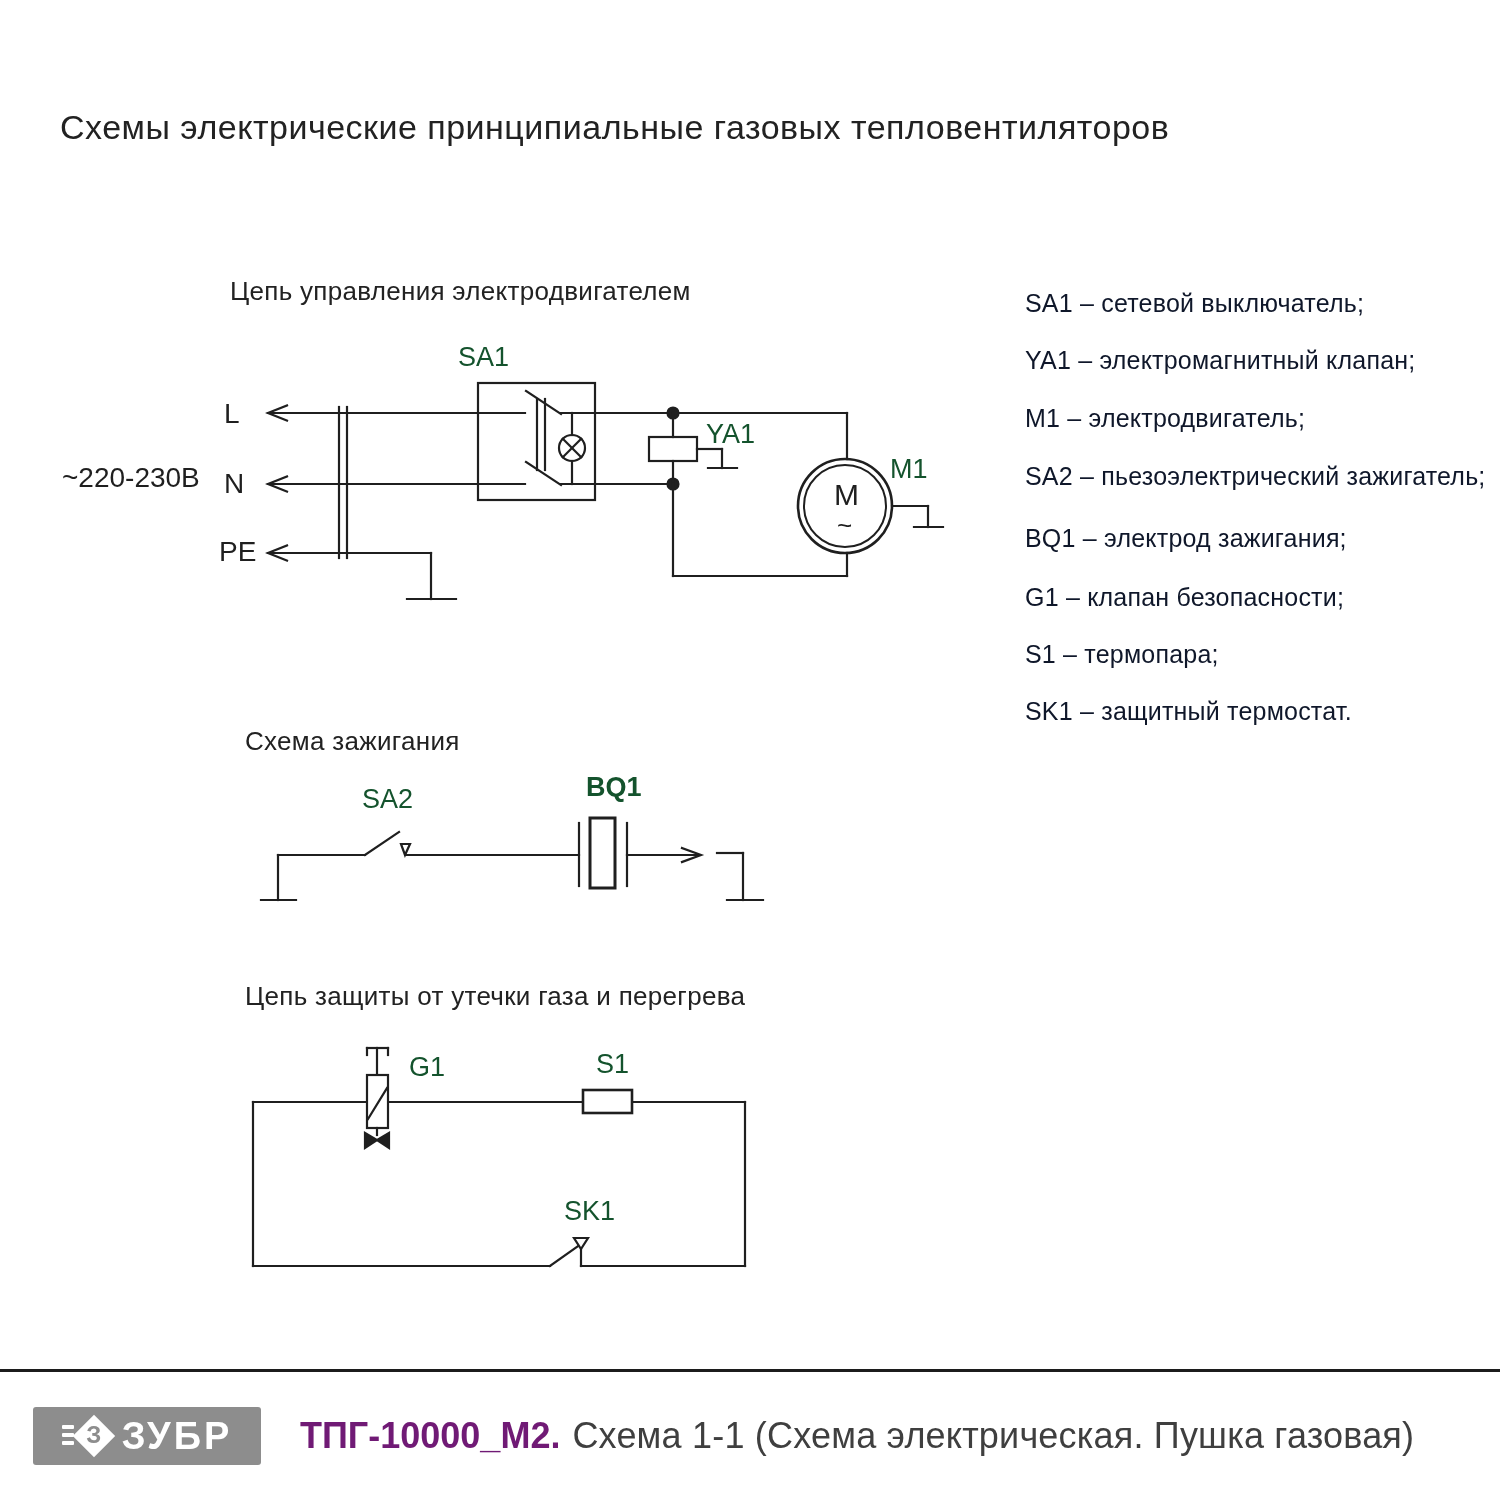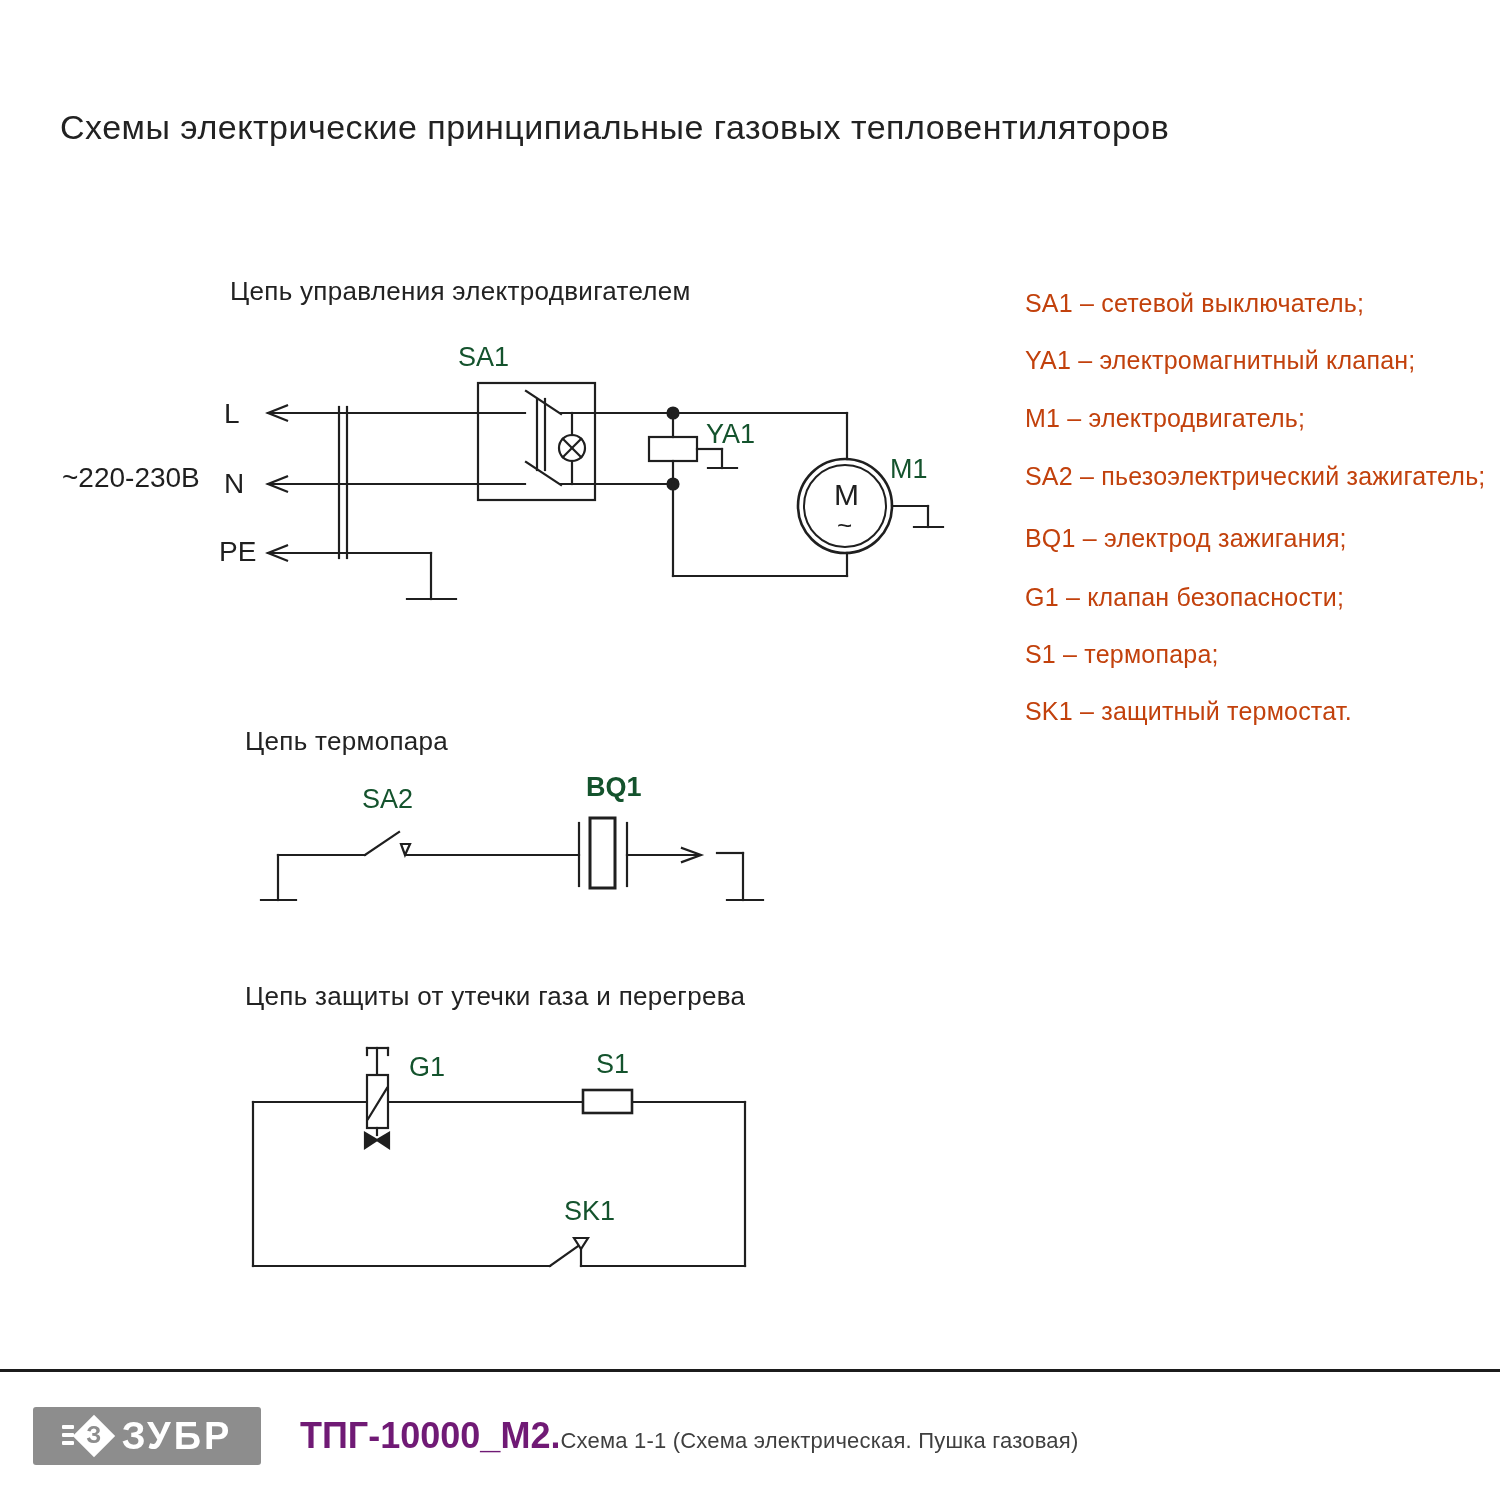--- a/index.html
+++ b/index.html
@@ -11,21 +11,21 @@
     color:#1f1f1f;
     overflow:hidden;
   }
   .abs{position:absolute;white-space:nowrap;}
   .page-title{font-size:34px;letter-spacing:0.5px;color:#222;}
   .section-title{font-size:26px;letter-spacing:0.3px;color:#222;}
   .lbl{font-size:27px;color:#14532d;}
   .lbl-sm{font-size:28px;color:#1f1f1f;}
   .motor-letter{font-size:30px;color:#1f1f1f;}
   .motor-ac{font-size:26px;color:#1f1f1f;}
-  .legend-item{font-size:25px;color:#c2410c;letter-spacing:0.2px;}
+  .legend-item{font-size:25px;color:#0f172a;letter-spacing:0.2px;}
   #schematic-svg{position:absolute;left:0;top:0;}
   .footer-divider{position:absolute;left:0;top:1369px;width:1500px;height:3px;background:#1c1c1c;}
   .logo-box{
     position:absolute;left:33px;top:1407px;width:228px;height:58px;
     background:#8d8d8d;border-radius:3px;
     display:flex;align-items:center;justify-content:center;gap:8px;
   }
   .logo-icon{position:relative;width:52px;height:44px;flex:0 0 auto;}
   .logo-dashes{position:absolute;left:0;top:11px;display:flex;flex-direction:column;gap:4px;}
   .logo-dashes span{display:block;width:12px;height:4px;background:#ffffff;border-radius:1px;}
@@ -34,21 +34,21 @@
     background:#ffffff;transform:rotate(45deg);
   }
   .logo-glyph{
     position:absolute;left:17px;top:6px;width:30px;height:30px;
     display:flex;align-items:center;justify-content:center;
     font-size:24px;font-weight:bold;color:#8d8d8d;z-index:1;
   }
   .logo-text{font-size:38px;font-weight:bold;color:#ffffff;letter-spacing:3px;line-height:1;}
   .footer-text{position:absolute;left:300px;top:1415px;font-size:36px;}
   .footer-model{font-weight:bold;color:#701a75;}
-  .footer-caption{font-size:22px;color:#3f3f3f;letter-spacing:0.2px;}
+  .footer-caption{font-size:36px;color:#3f3f3f;margin-left:12px;letter-spacing:0.2px;}
 </style>
 </head>
 <body>
 
 <div id="canvas">
 
   <svg id="schematic-svg" width="1500" height="1500" viewBox="0 0 1500 1500">
     <g stroke="#1f1f1f" stroke-width="2.2" fill="none" stroke-linecap="square">
 
       <g>
@@ -188,21 +188,21 @@
   <div class="abs lbl-sm" style="left:62px;top:462px;">~220-230В</div>
   <div class="abs lbl-sm" style="left:224px;top:398px;">L</div>
   <div class="abs lbl-sm" style="left:224px;top:468px;">N</div>
   <div class="abs lbl-sm" style="left:219px;top:536px;">PE</div>
   <div class="abs lbl" style="left:458px;top:342px;">SA1</div>
   <div class="abs lbl" style="left:706px;top:419px;">YA1</div>
   <div class="abs lbl" style="left:890px;top:454px;text-align:right;">M1</div>
   <div class="abs motor-letter" style="left:834px;top:478px;">M</div>
   <div class="abs motor-ac" style="left:837px;top:510px;">~</div>
 
-  <div class="abs section-title" style="left:245px;top:726px;">Цепь термопара</div>
+  <div class="abs section-title" style="left:245px;top:726px;">Схема зажигания</div>
   <div class="abs lbl" style="left:362px;top:784px;">SA2</div>
   <div class="abs lbl" style="left:586px;top:772px;font-weight:bold;">BQ1</div>
 
   <div class="abs section-title" style="left:245px;top:981px;">Цепь защиты от утечки газа и перегрева</div>
   <div class="abs lbl" style="left:409px;top:1052px;">G1</div>
   <div class="abs lbl" style="left:596px;top:1049px;">S1</div>
   <div class="abs lbl" style="left:564px;top:1196px;">SK1</div>
 
   <div>
     <div class="abs legend-item" style="left:1025px;top:289px;">SA1 – сетевой выключатель;</div>

